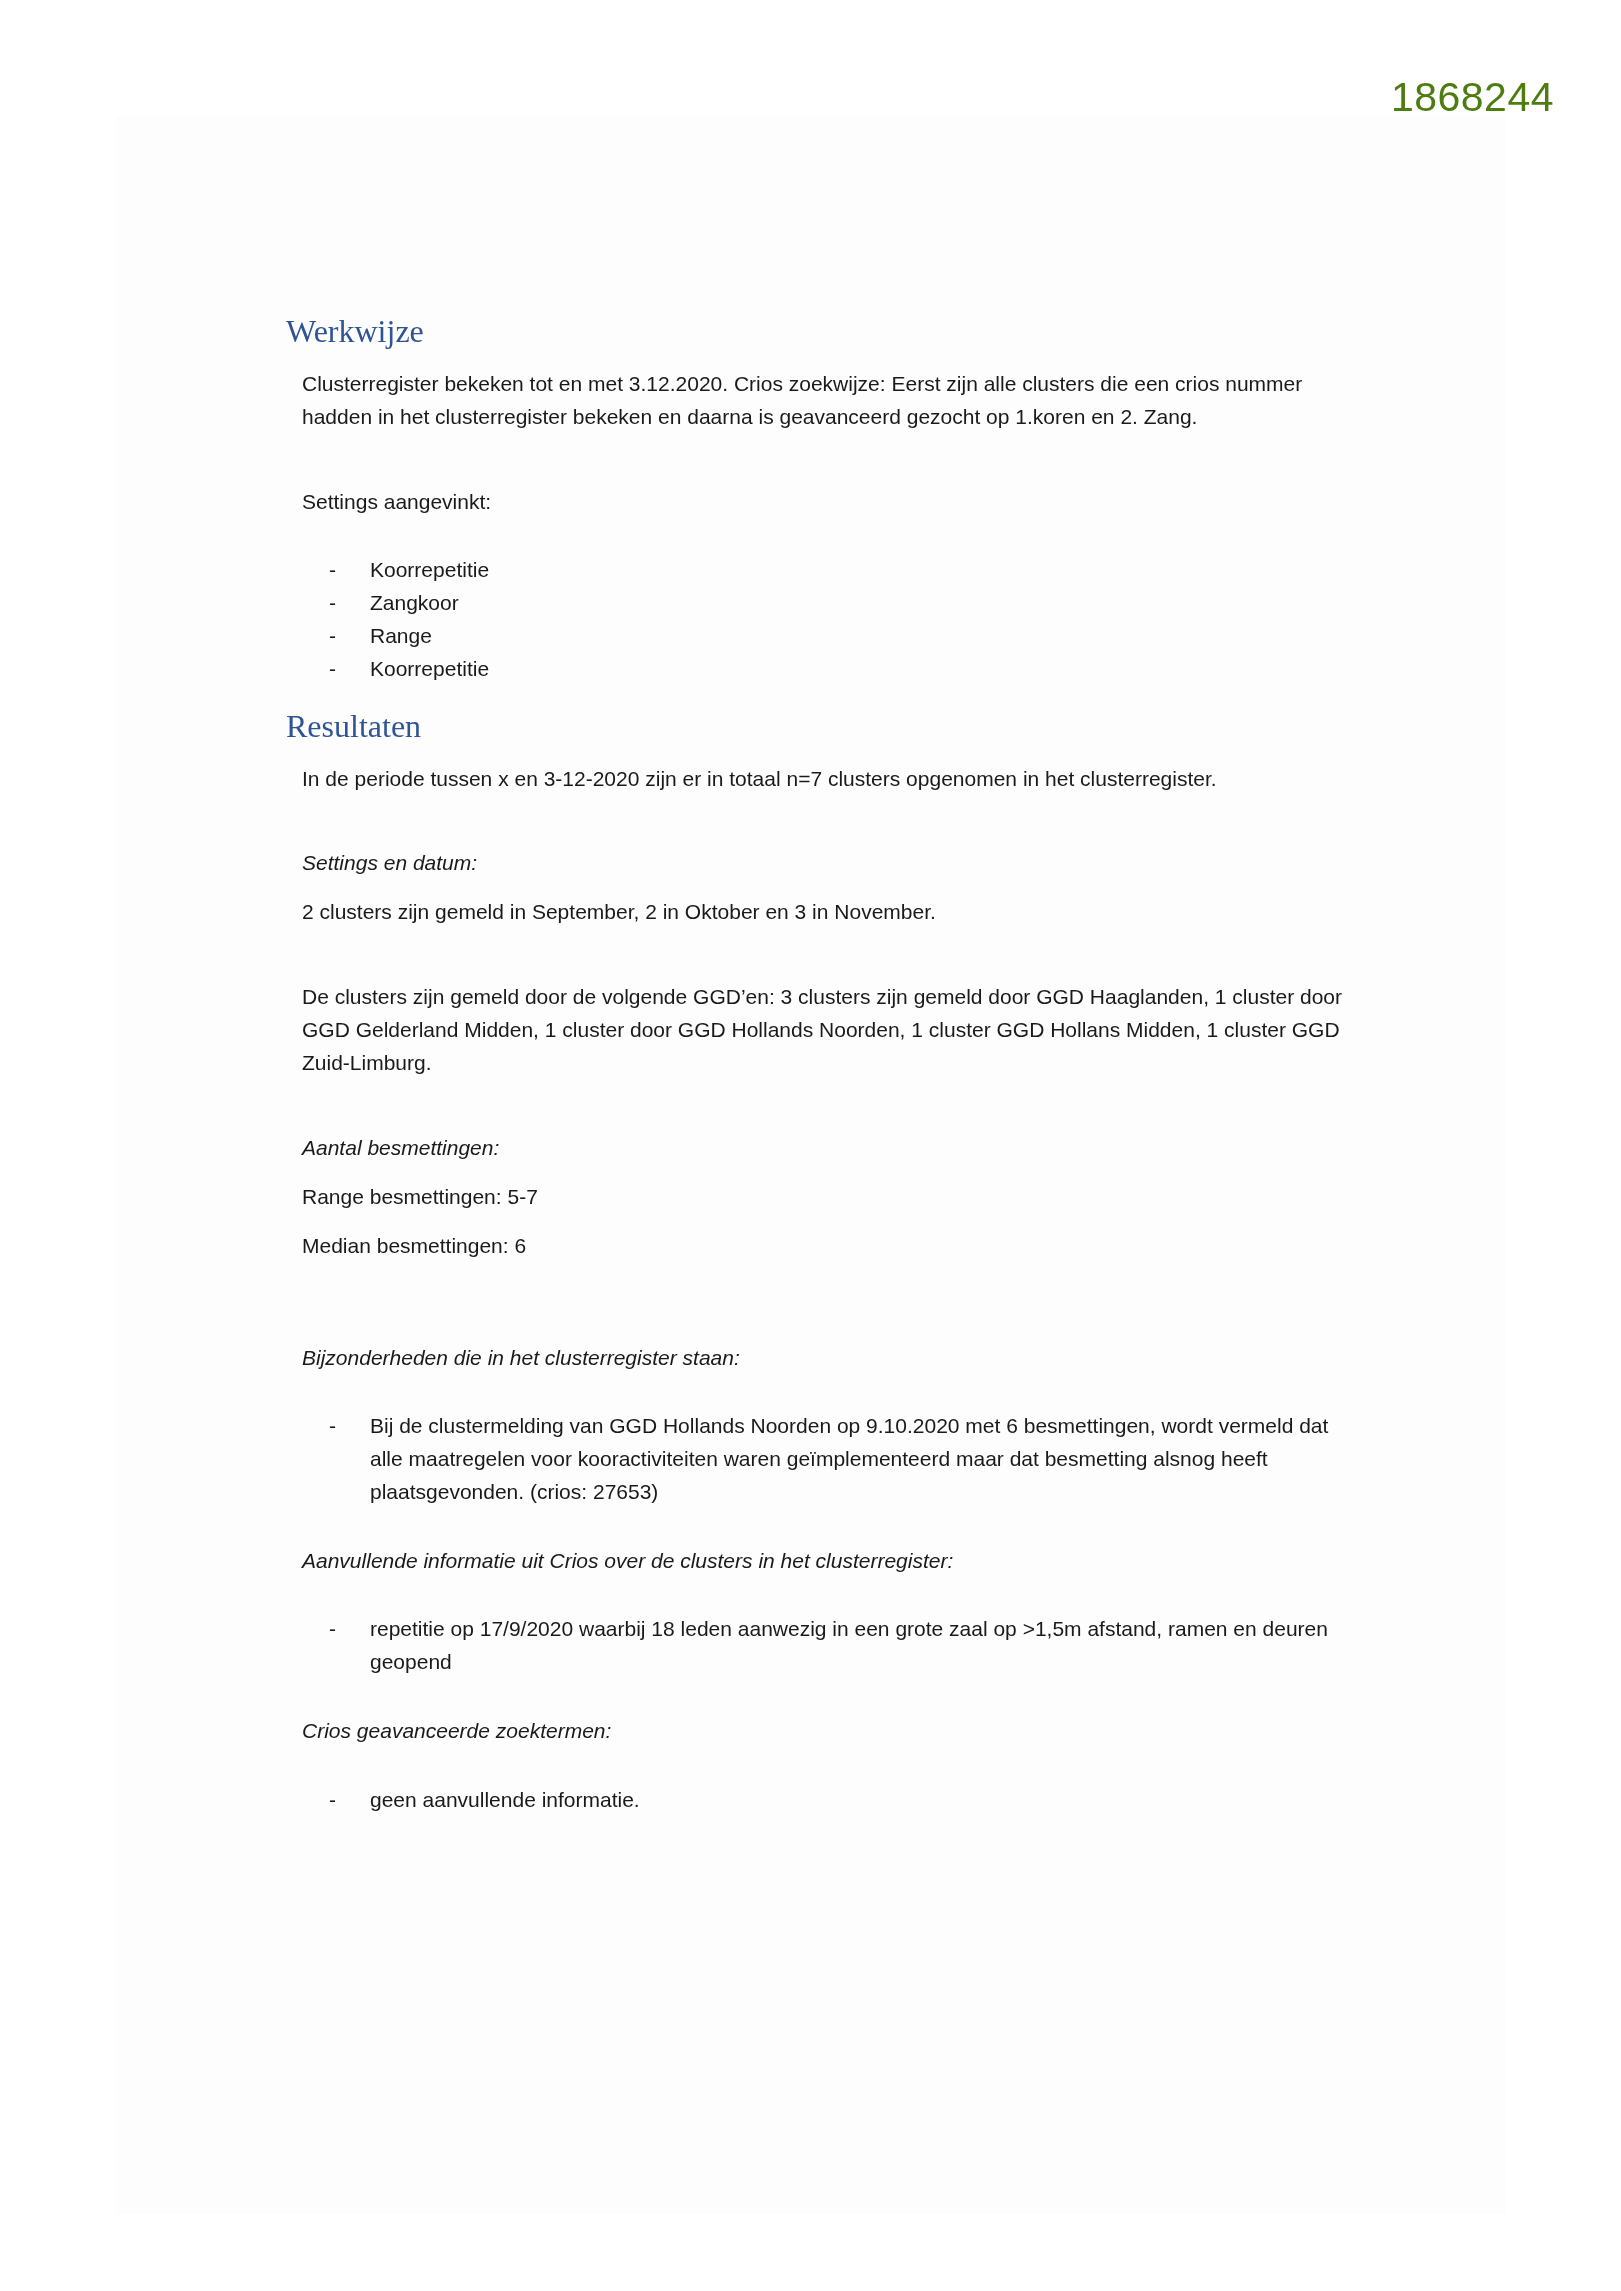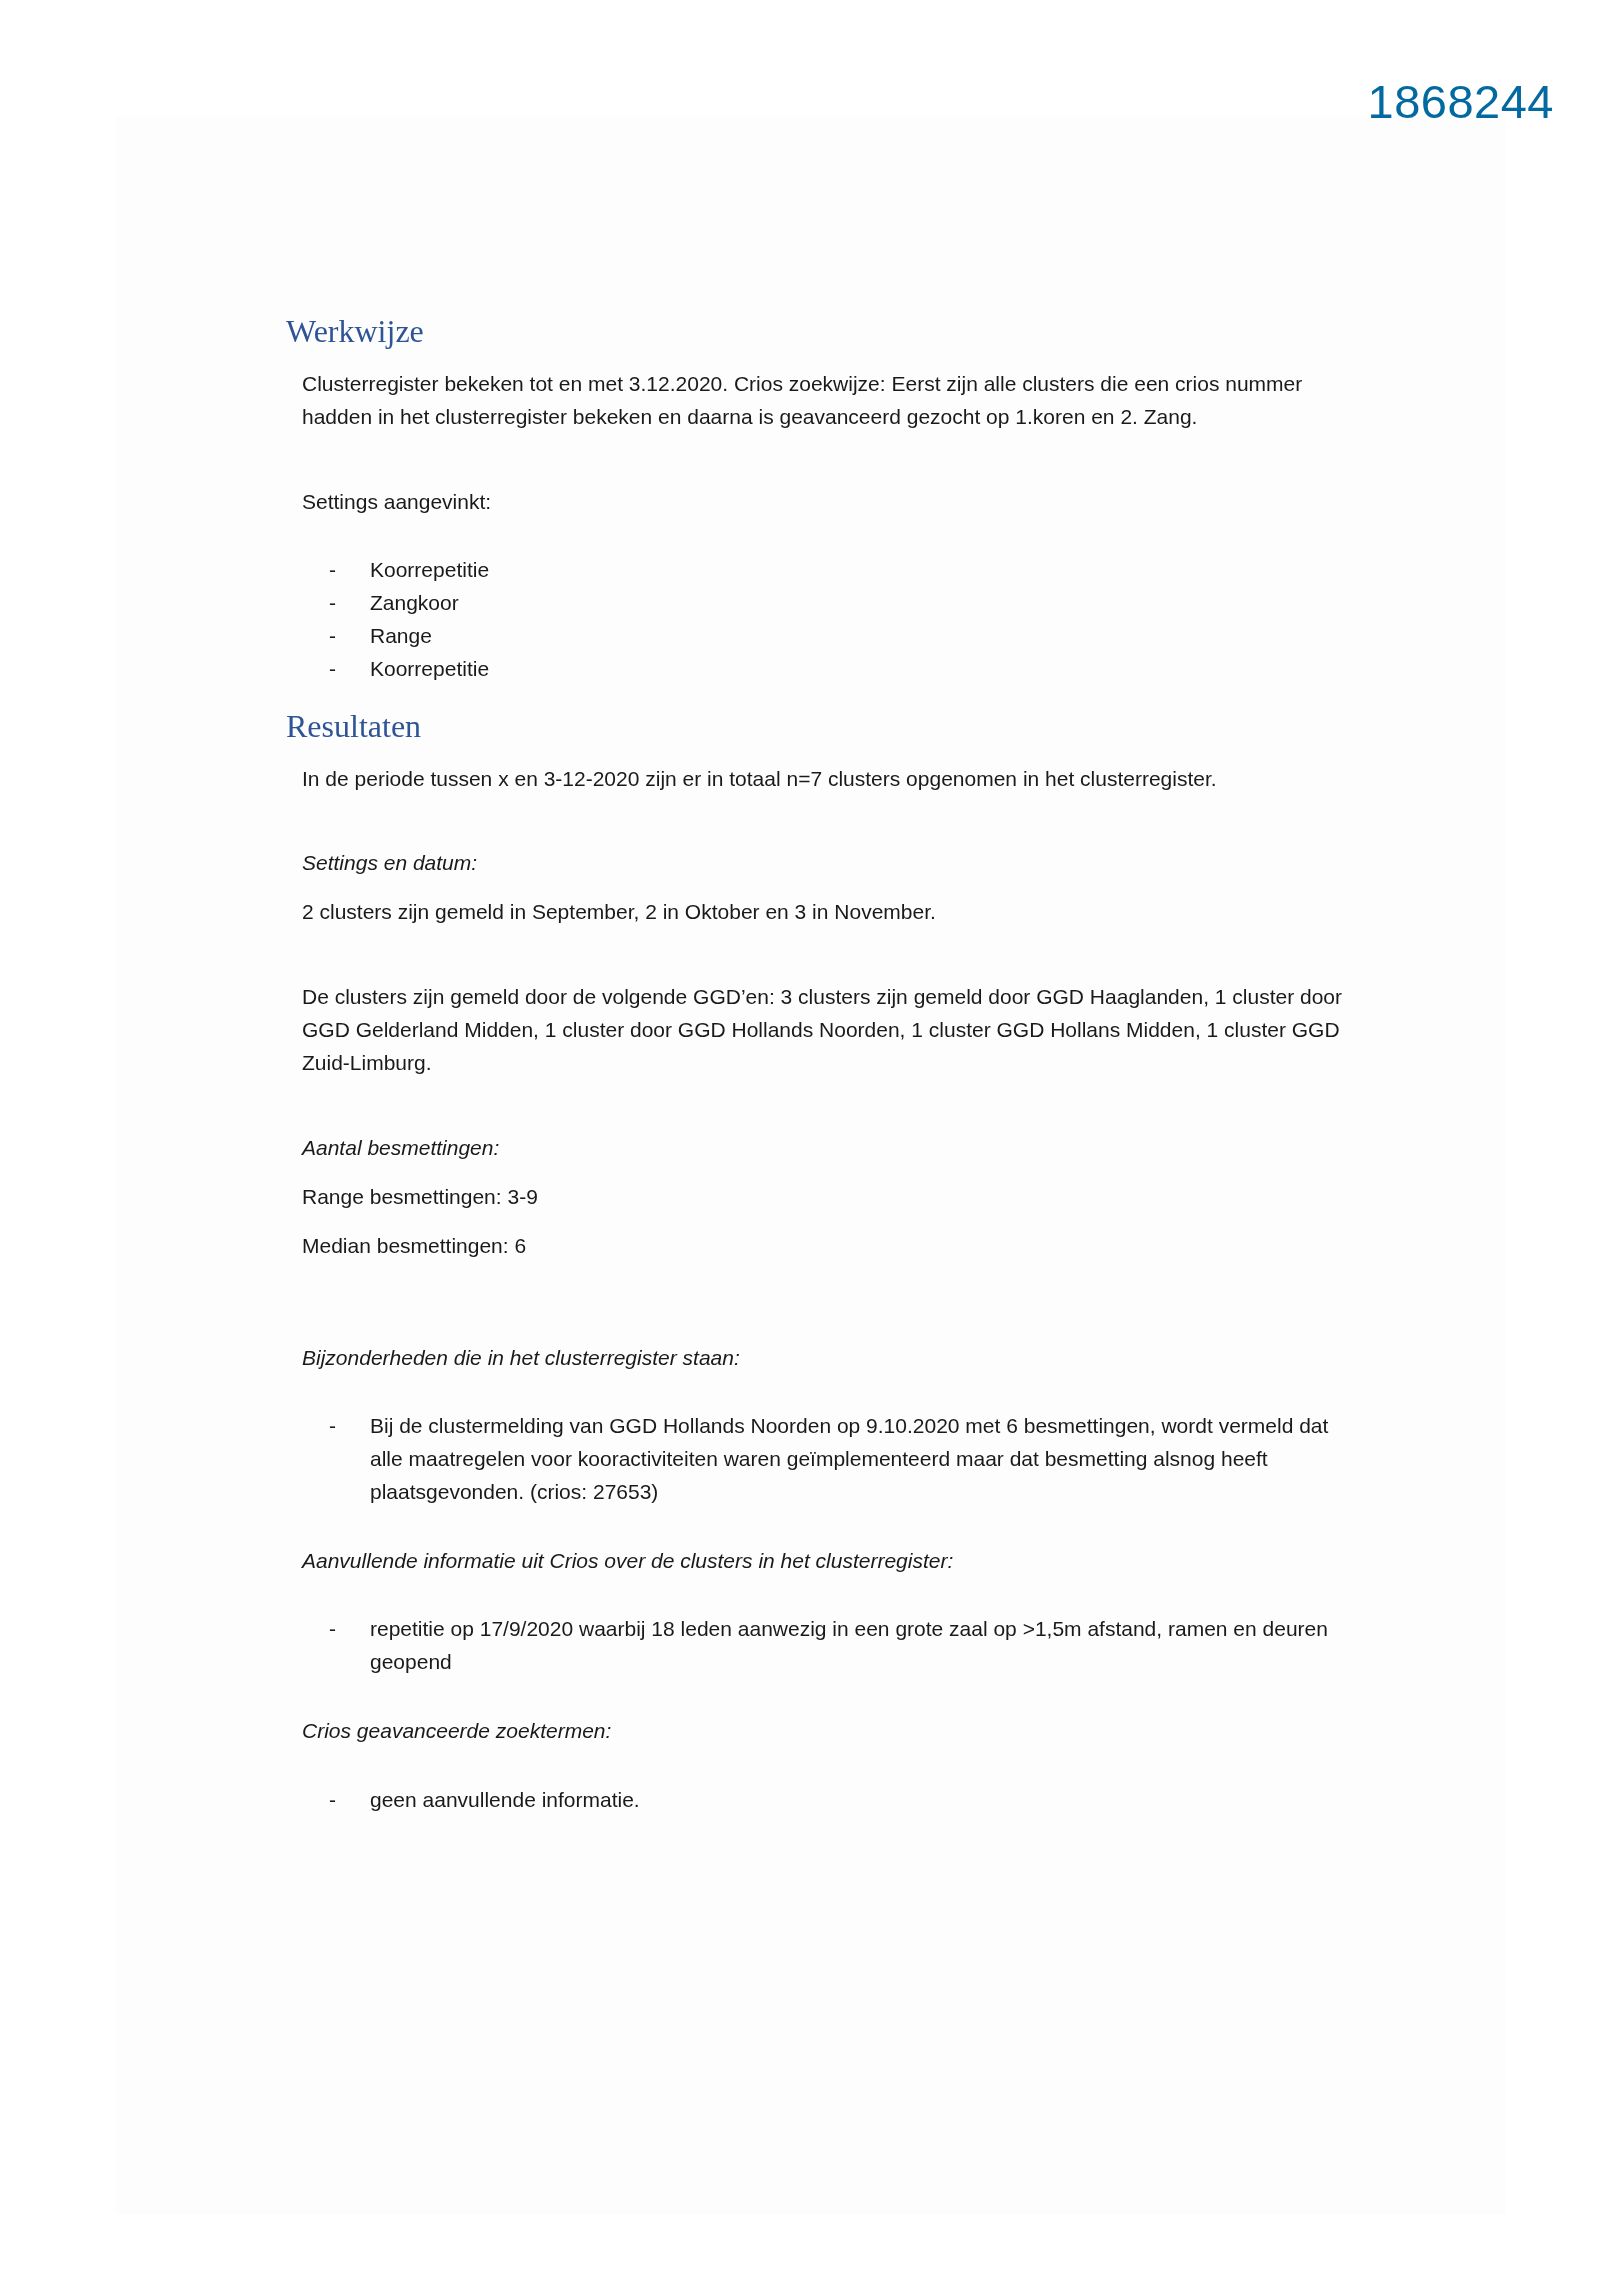--- a/index.html
+++ b/index.html
@@ -21,22 +21,22 @@
       top: 116px;
       width: 1390px;
       height: 2098px;
       background: #fdfdfd;
     }
     .doc-number {
       position: absolute;
       right: 67px;
       top: 74px;
       font-family: "Liberation Sans", sans-serif;
-      font-size: 47px;
-      color: #0369a1;
+      font-size: 41px;
+      color: #4d7c0f;
       letter-spacing: 0.5px;
     }
     .content {
       position: absolute;
       left: 286px;
       top: 312px;
       width: 1078px;
     }
     .heading {
       font-family: Liberation Serif, serif;
@@ -98,21 +98,21 @@
   <div class="gap-m"></div>
   <h2 class="heading">Resultaten</h2>
   <p class="p">In de periode tussen x en 3-12-2020 zijn er in totaal n=7 clusters opgenomen in het clusterregister.</p>
   <div class="gap-s"></div>
   <p class="p italic">Settings en datum:</p>
   <p class="p">2 clusters zijn gemeld in September, 2 in Oktober en 3 in November.</p>
   <div class="gap-s"></div>
   <p class="p">De clusters zijn gemeld door de volgende GGD’en: 3 clusters zijn gemeld door GGD Haaglanden, 1 cluster door GGD Gelderland Midden, 1 cluster door GGD Hollands Noorden, 1 cluster GGD Hollans Midden, 1 cluster GGD Zuid-Limburg.</p>
   <div class="gap-s"></div>
   <p class="p italic">Aantal besmettingen:</p>
-  <p class="p">Range besmettingen: 3-9</p>
+  <p class="p">Range besmettingen: 5-7</p>
   <p class="p">Median besmettingen: 6</p>
   <div class="gap-l"></div>
   <p class="p italic">Bijzonderheden die in het clusterregister staan:</p>
   <div class="gap-s"></div>
   <ul class="dash-list">
     <li><span class="dash">-</span><span>Bij de clustermelding van GGD Hollands Noorden op 9.10.2020 met 6 besmettingen, wordt vermeld dat alle maatregelen voor kooractiviteiten waren geïmplementeerd maar dat besmetting alsnog heeft plaatsgevonden. (crios: 27653)</span></li>
   </ul>
   <div class="gap-s"></div>
   <p class="p italic">Aanvullende informatie uit Crios over de clusters in het clusterregister:</p>
   <div class="gap-s"></div>

